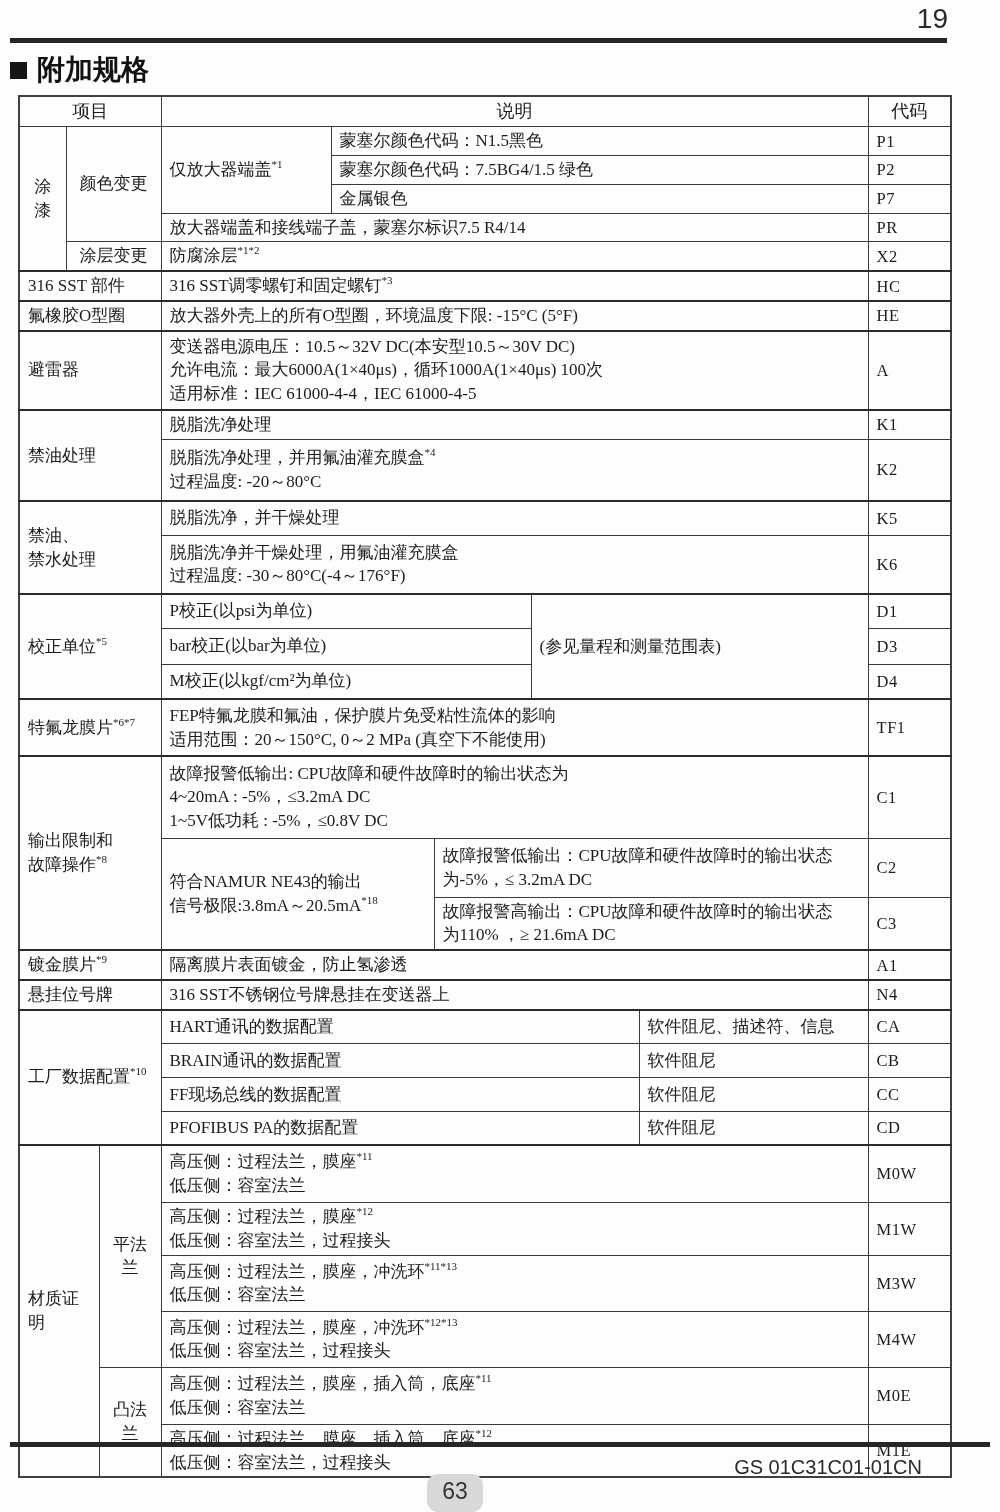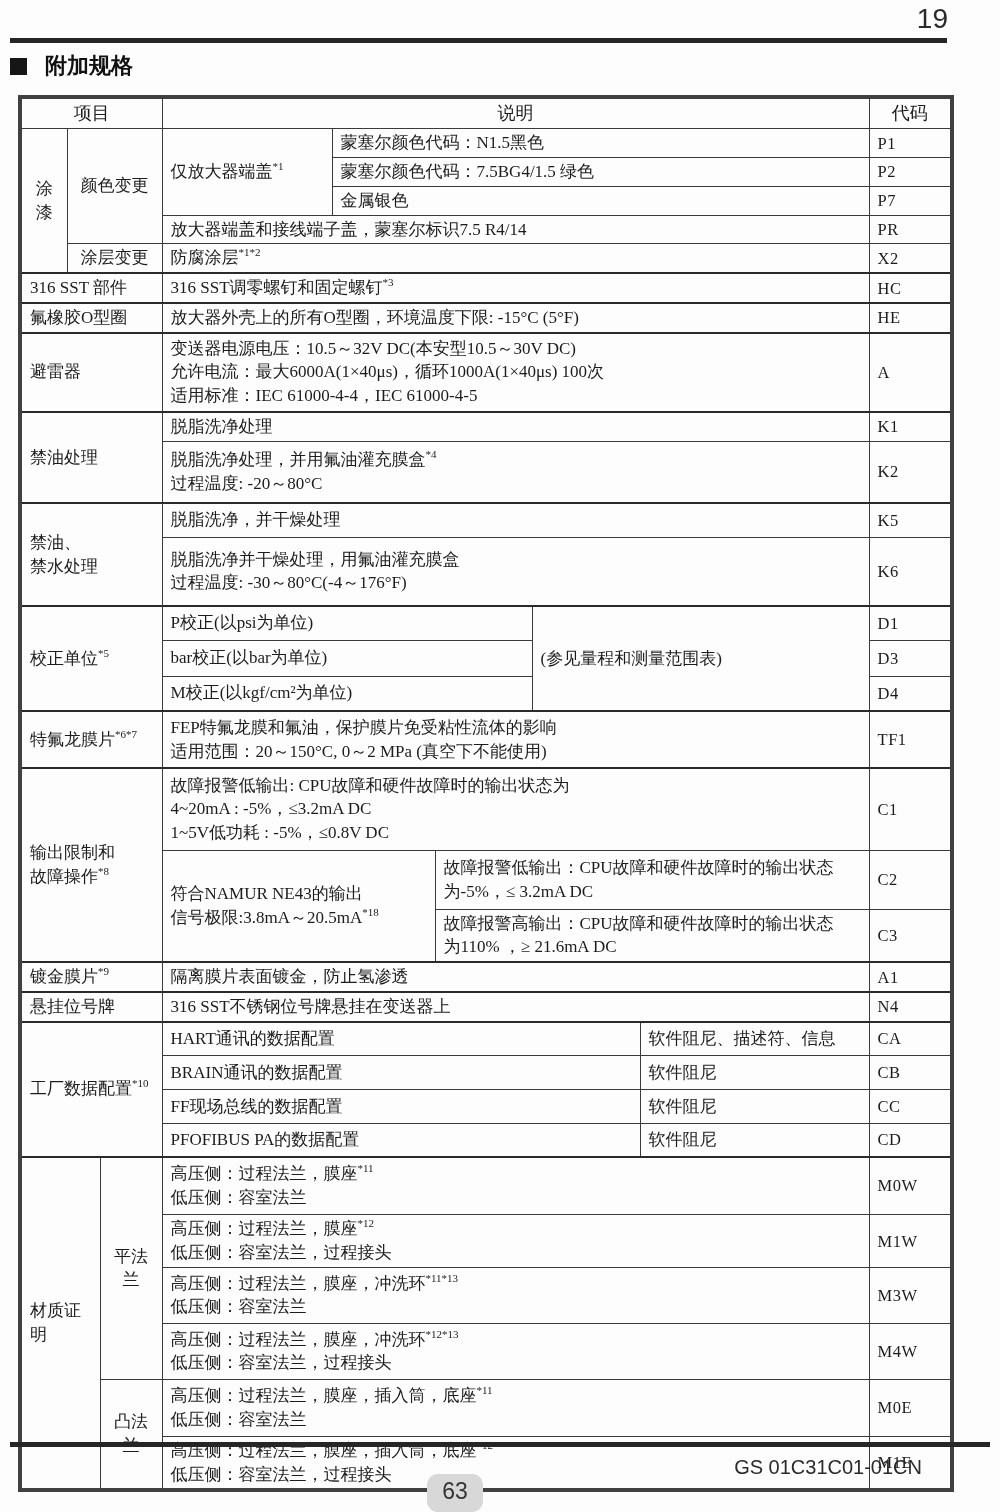--- a/index.html
+++ b/index.html
@@ -9,30 +9,30 @@
     background:#fdfdfd; color:#1c1c1c; overflow:hidden;
     font-family:"Liberation Serif","DejaVu Serif",serif;
   }
   .page-number {
     position:absolute; top:3px; right:52px;
     font-family:"Liberation Sans","DejaVu Sans",sans-serif;
     font-size:28px; color:#2a2a2a;
   }
   .top-rule { position:absolute; top:38px; left:10px; width:937px; height:5px; background:#262626; }
   .section-title {
-    position:absolute; top:51px; left:10px; display:flex; align-items:center; gap:18px;
-    font-family:"Liberation Sans","DejaVu Sans",sans-serif; font-weight:bold; font-size:22px; color:#111;
+    position:absolute; top:51px; left:10px; display:flex; align-items:center; gap:10px;
+    font-family:"Liberation Sans","DejaVu Sans",sans-serif; font-weight:bold; font-size:28px; color:#111;
   }
   .square { width:17px; height:17px; background:#161616; display:inline-block; }
 
   table.spec {
     position:absolute; top:95px; left:18px; width:932px;
     border-collapse:collapse; table-layout:fixed;
     font-size:17px; line-height:1.4; color:#1c1c1c;
-    border:4px solid #404040;
+    border:2px solid #404040;
     padding-left:28px;
   }
   table.spec td { border:1px solid #3a3a3a; padding:2px 8px; vertical-align:middle; overflow:hidden; }
   tr.gs td { border-top:2px solid #2a2a2a; }
   td.hdr { text-align:center; font-size:18px; }
   td.item { padding-left:5px; padding-right:3px; }
   td.item-c { text-align:center; padding-left:2px; padding-right:2px; }
   td.code { font-size:16.5px; letter-spacing:0.5px; padding-left:2px; padding-right:2px; }
   sup { font-size:11px; line-height:0; }
 
@@ -147,21 +147,21 @@
     </tr>
 
     <tr class="gs" style="height:34px">
       <td rowspan="2" colspan="3" class="item">
         <div>禁油、</div>
         <div>禁水处理</div>
       </td>
       <td colspan="5">脱脂洗净，并干燥处理</td>
       <td class="code">K5</td>
     </tr>
-    <tr style="height:69px">
+    <tr style="height:59px">
       <td colspan="5">
         <div>脱脂洗净并干燥处理，用氟油灌充膜盒</div>
         <div>过程温度: -30～80°C(-4～176°F)</div>
       </td>
       <td class="code">K6</td>
     </tr>
 
     <tr class="gs" style="height:34px">
       <td rowspan="3" colspan="3" class="item">
         <span>校正单位</span><sup>*5</sup>

